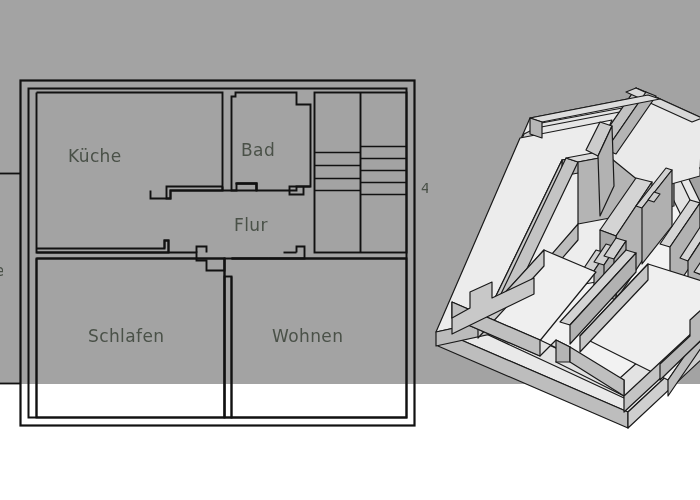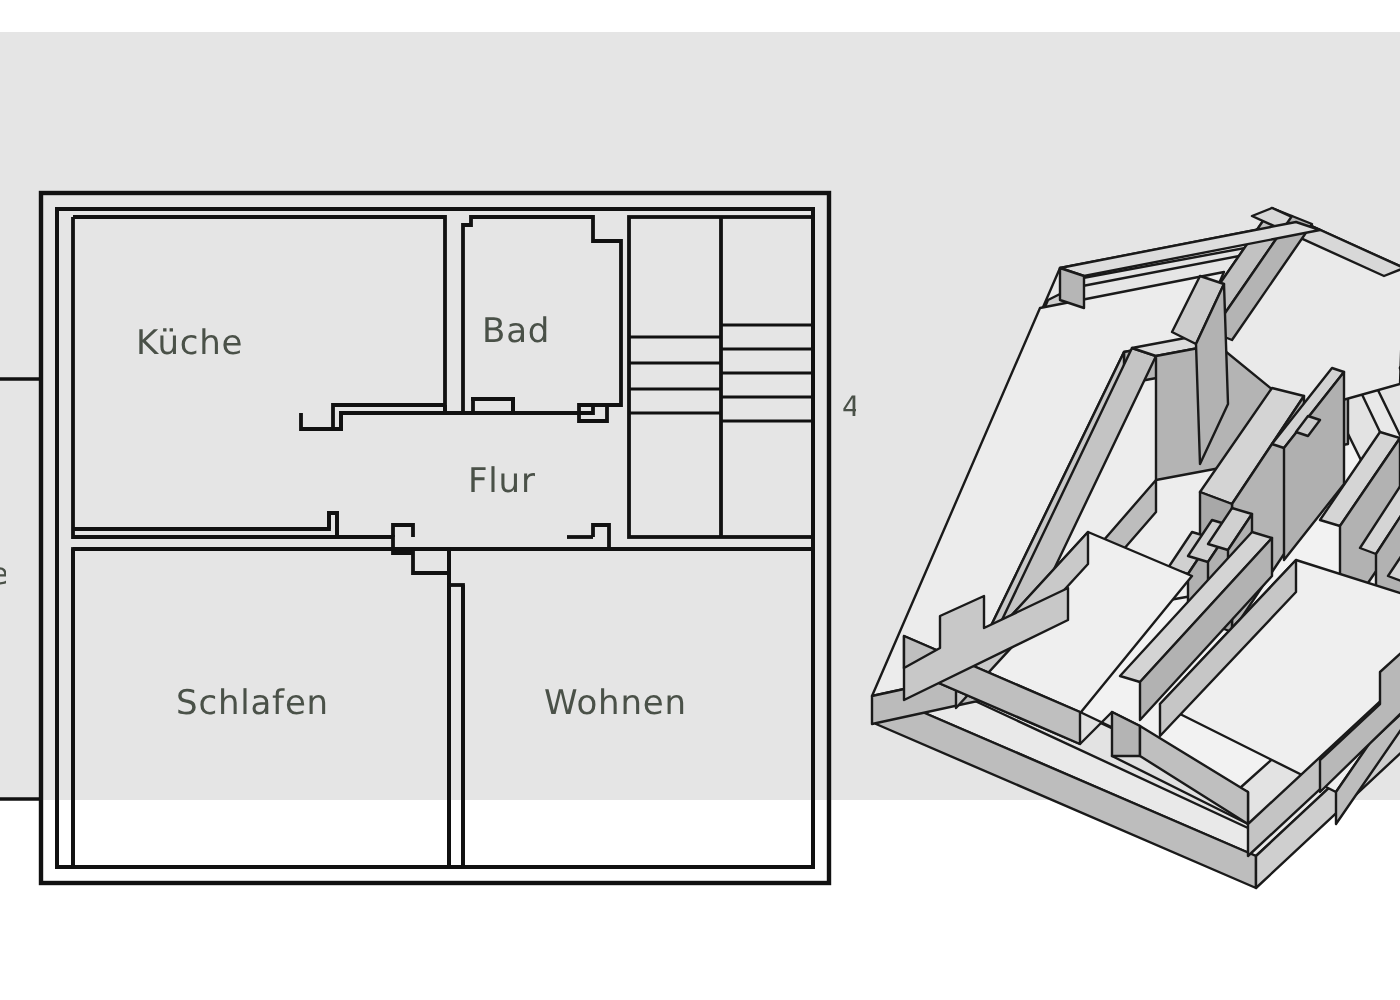--- a/index.html
+++ b/index.html
@@ -9,24 +9,24 @@
   }
   body {
     width: 700px;
     height: 500px;
     overflow: hidden;
     font-family: "DejaVu Sans", sans-serif;
     position: relative;
   }
   #stage {
     position: absolute;
-    left: 0; top: 16px;
+    left: 0; top: 0;
     width: 700px;
     height: 384px;
-    background: #e5e5e5;
+    background: #a3a3a3;
   }
   .panel {
     position: absolute;
     top: 0; left: 0;
     width: 700px;
     height: 500px;
   }
   .room-label {
     position: absolute;
     color: #4a5148;

